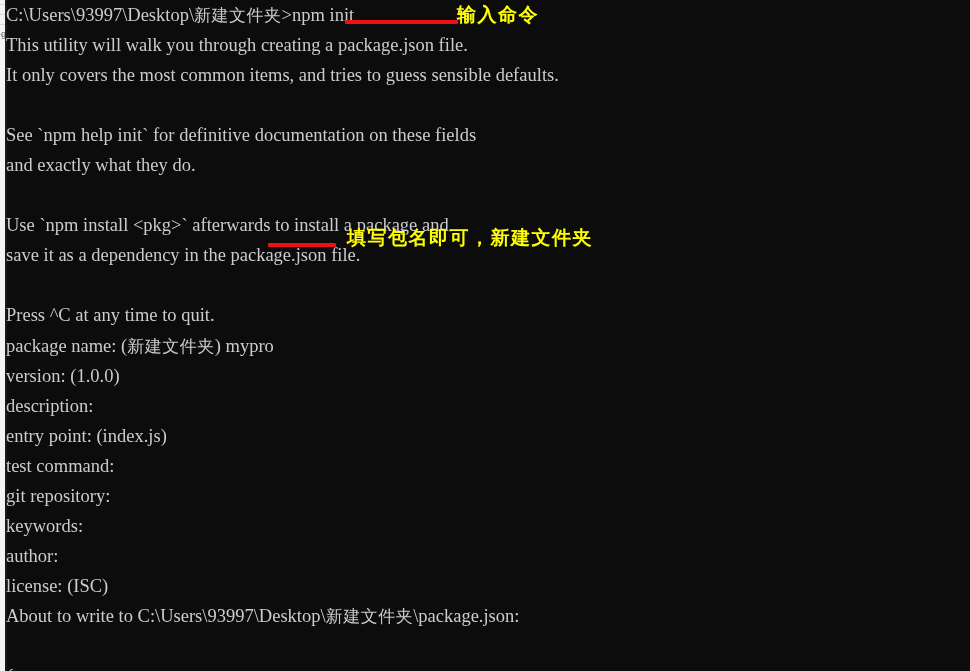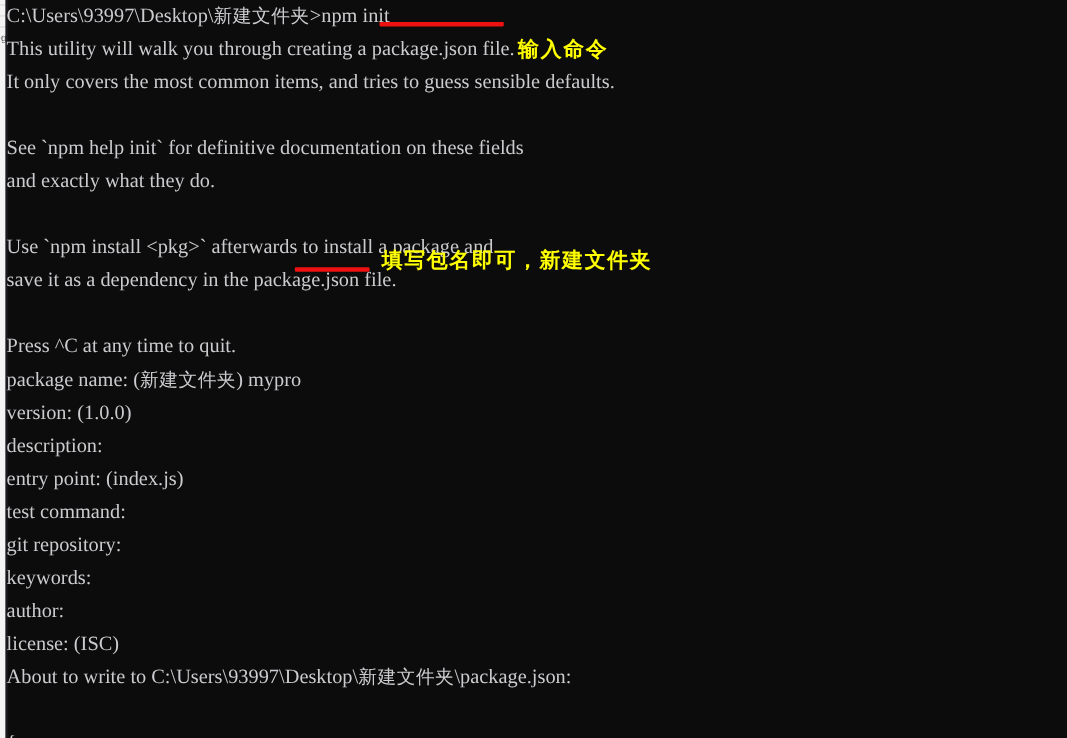--- a/index.html
+++ b/index.html
@@ -102,23 +102,22 @@
     position: absolute;
     color: #ffff00;
     font-family: "DejaVu Sans", sans-serif;
     font-weight: bold;
     font-size: 19px;
     line-height: 22px;
     letter-spacing: 1.5px;
     white-space: nowrap;
   }
   #annotation-enter-command {
-    left: 466px;
+    left: 452px;
     top: 3px;
-    margin-top: 31px;
   }
   #annotation-package-name {
     left: 342px;
     top: 226px;
   }
 
   
   .underline-mark {
     position: absolute;
     height: 4px;

